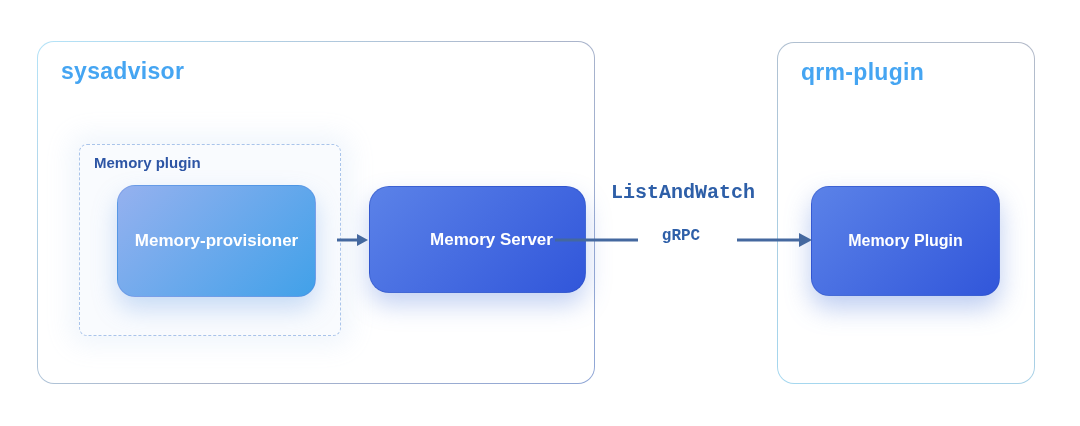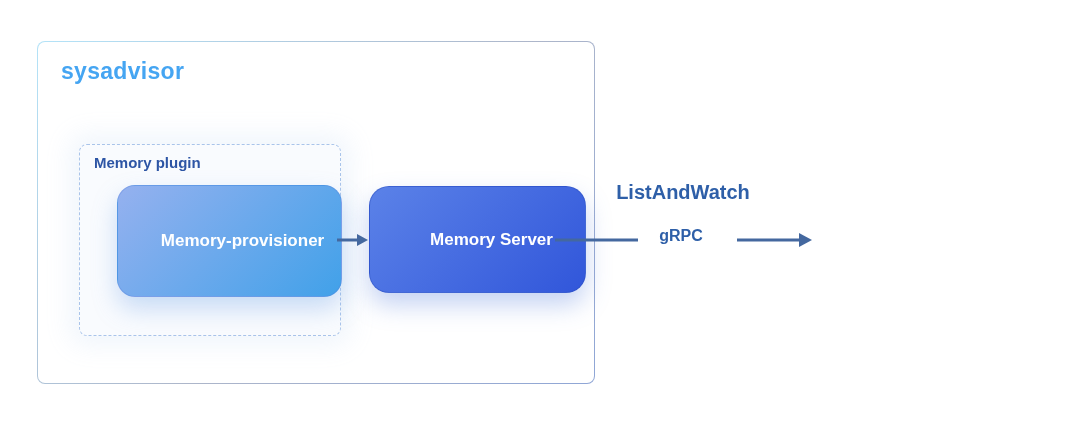--- a/index.html
+++ b/index.html
@@ -12,21 +12,21 @@
     position: relative;
     width: 1080px;
     height: 426px;
     background: #ffffff;
     overflow: hidden;
   }
   
   .container-box {
     position: absolute;
     border: 1.5px solid transparent;
-    border-radius: 8px;
+    border-radius: 17px;
   }
   .container-sysadvisor {
     left: 37px; top: 41px; width: 556px; height: 341px;
     background: linear-gradient(#ffffff, #ffffff) padding-box,
                 linear-gradient(135deg, #b4e3f8, #adb6ca 55%, #8fa6d6) border-box;
   }
   .container-qrm {
     left: 777px; top: 42px; width: 256px; height: 340px;
     background: linear-gradient(#ffffff, #ffffff) padding-box,
                 linear-gradient(200deg, #b3bac9, #a5d8f0) border-box;
@@ -69,21 +69,20 @@
   }
   .node-provisioner {
     left: 37px; top: 40px;
     width: 197px; height: 110px;
     font-size: 17px;
     background: linear-gradient(135deg,
                 var(--provisioner-gradient-start, #95b1ef),
                 var(--provisioner-gradient-end, #41a1e9));
     box-shadow: 0 12px 24px rgba(110, 160, 230, 0.35);
     border: 1px solid rgba(90, 130, 220, 0.35);
-    padding-left: 26px;
   }
   .node-server {
     left: 331px; top: 144px;
     width: 187px; height: 105px;
     font-size: 17px;
     border-radius: 20px;
     background: linear-gradient(135deg,
                 var(--node-gradient-start, #5b82e8),
                 var(--node-gradient-end, #3156da));
     box-shadow: 0 12px 24px rgba(90, 130, 220, 0.35);
@@ -100,20 +99,21 @@
     box-shadow: 0 12px 26px rgba(90, 130, 220, 0.40);
     border: 1px solid rgba(45, 80, 190, 0.40);
   }
   
   .edge-label {
     position: absolute;
     transform: translateX(-50%);
     font-weight: 700;
     color: var(--label-text, #2e5fa8);
     white-space: nowrap;
+    font-family: Liberation Mono, monospace;
   }
   .edge-label-method { left: 683px; top: 181px; font-size: 20px; }
   .edge-label-protocol { left: 681px; top: 227px; font-size: 16px; }
   .arrow-layer {
     position: absolute;
     left: 0; top: 0;
     width: 1080px; height: 426px;
     pointer-events: none;
   }
 </style>
@@ -131,20 +131,27 @@
       <div class="node node-provisioner">
         <span>Memory-provisioner</span>
       </div>
     </div>
 
     <div class="node node-server">
       <span>Memory Server</span>
     </div>
   </div>
 
+  <div class="container-box container-qrm">
+    <div class="container-title">qrm-plugin</div>
+
+    <div class="node node-qrm-plugin">
+      <span>Memory Plugin</span>
+    </div>
+  </div>
 
   <div class="edge-label edge-label-method">ListAndWatch</div>
   <div class="edge-label edge-label-protocol">gRPC</div>
 
   <svg class="arrow-layer" width="1080" height="426" viewBox="0 0 1080 426" xmlns="http://www.w3.org/2000/svg">
 
     <g>
       <line x1="337" y1="240" x2="357" y2="240" stroke="var(--arrow, #44689f)" stroke-width="3"></line>
       <polygon points="357,234 368,240 357,246" fill="var(--arrow, #44689f)"></polygon>
     </g>

